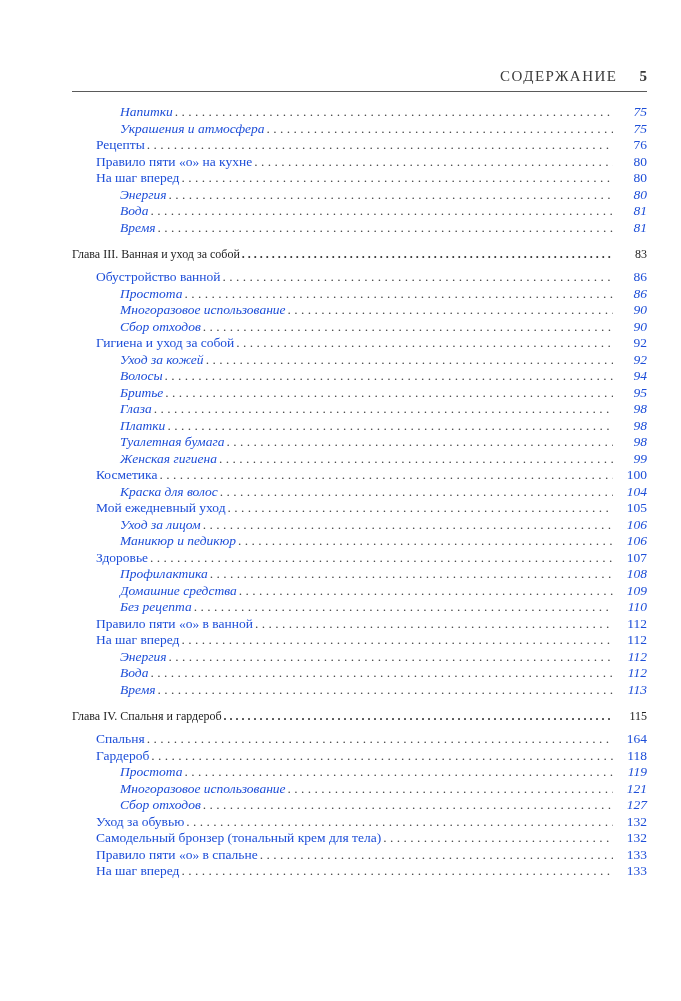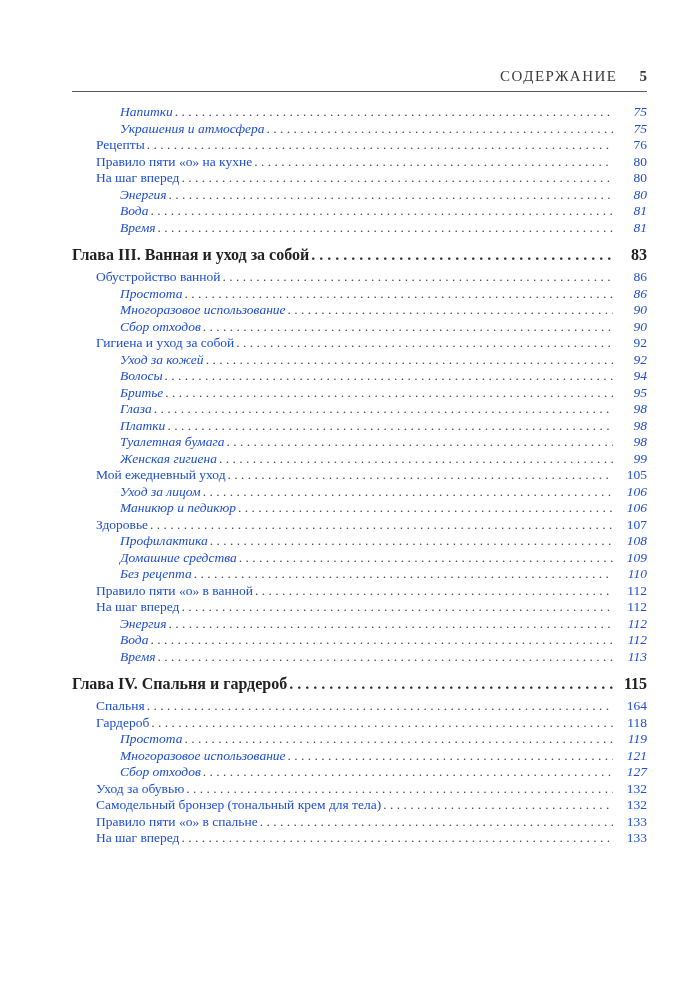--- a/index.html
+++ b/index.html
@@ -65,22 +65,22 @@
     flex: 0 0 auto;
     min-width: 26px;
     text-align: right;
     padding-left: 6px;
   }
   .toc-row.level-1 { margin-left: 24px; align-items: flex-end; }
   .toc-row.level-2 { margin-left: 48px; font-style: italic; }
   .toc-row.level-2 .dots { font-style: normal; }
   .toc-row.level-0 {
     margin-left: 0;
-    font-weight: bold;
-    font-size: 16px;
+    font-weight: normal;
+    font-size: 12px;
     line-height: 21px;
     margin-top: 8px;
     margin-bottom: 4px;
     color: #222222;
   }
   .toc-row.level-0 .dots { font-weight: bold; color: #333333; }
 </style>
 </head>
 <body>
 
@@ -214,21 +214,31 @@
     <span class="dots" aria-hidden="true"></span>
     <span class="pagenum">98</span>
   </div>
 
   <div class="toc-row level-2">
     <span class="label">Женская гигиена</span>
     <span class="dots" aria-hidden="true"></span>
     <span class="pagenum">99</span>
   </div>
 
-
+  <div class="toc-row level-1">
+    <span class="label">Косметика</span>
+    <span class="dots" aria-hidden="true"></span>
+    <span class="pagenum">100</span>
+  </div>
+
+  <div class="toc-row level-2">
+    <span class="label">Краска для волос</span>
+    <span class="dots" aria-hidden="true"></span>
+    <span class="pagenum">104</span>
+  </div>
 
   <div class="toc-row level-1">
     <span class="label">Мой ежедневный уход</span>
     <span class="dots" aria-hidden="true"></span>
     <span class="pagenum">105</span>
   </div>
 
   <div class="toc-row level-2">
     <span class="label">Уход за лицом</span>
     <span class="dots" aria-hidden="true"></span>

